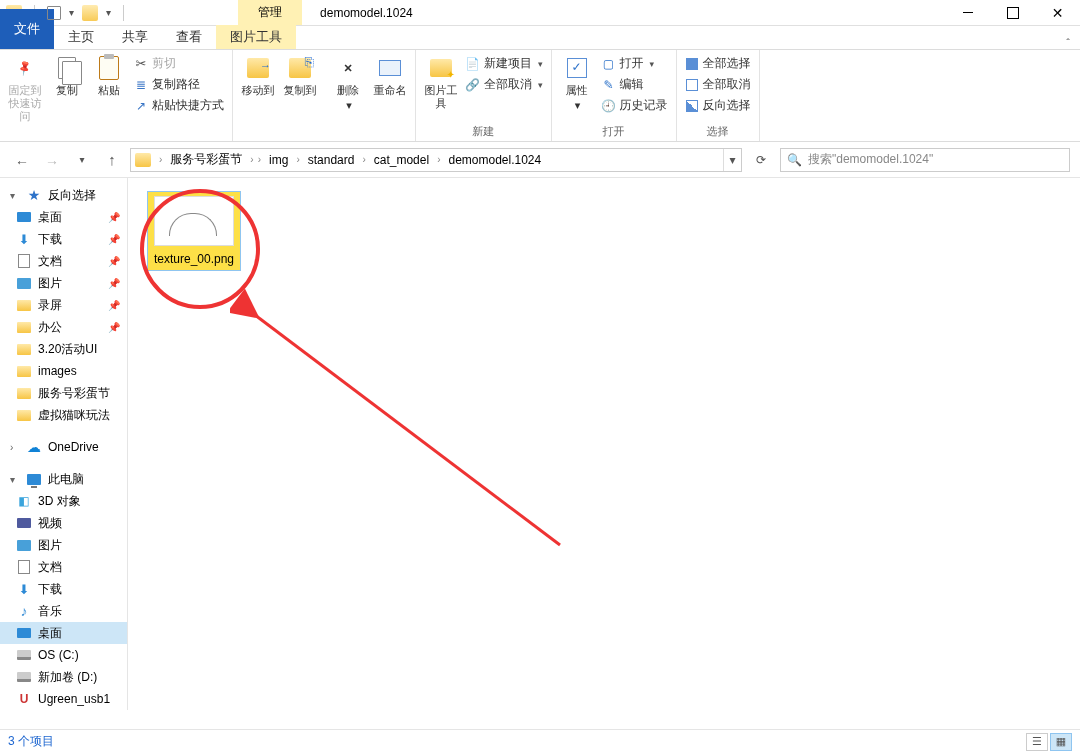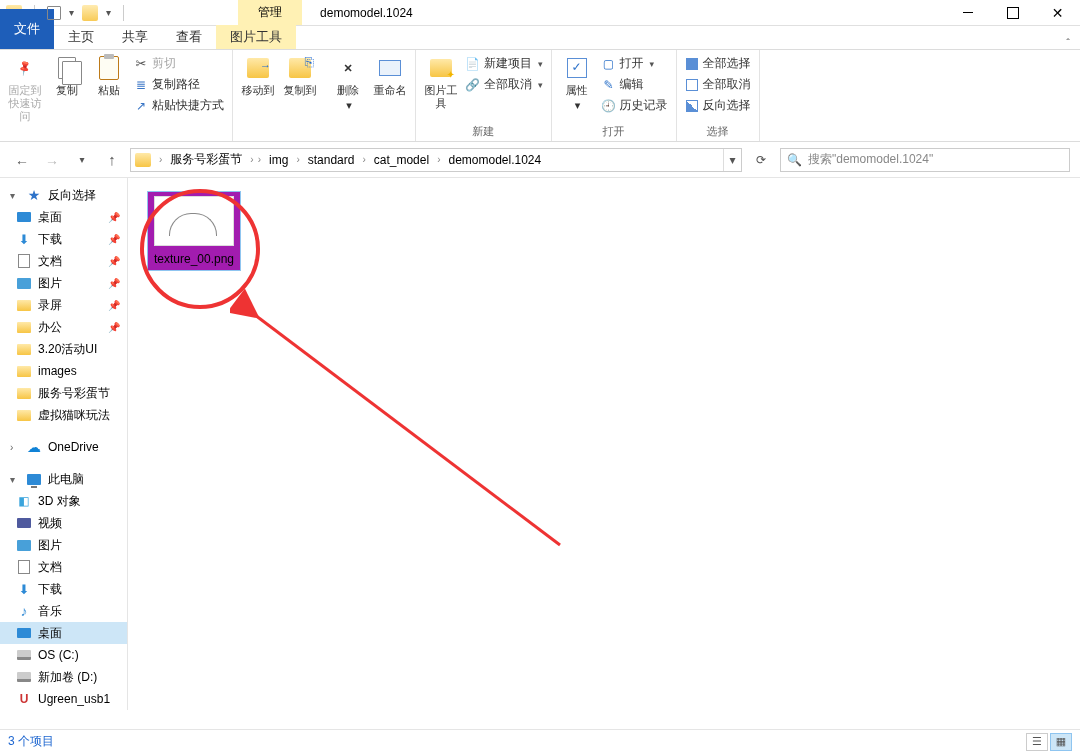--- a/index.html
+++ b/index.html
@@ -102,21 +102,21 @@
 .ico-vid{width:14px;height:10px;background:#4f5a9e;border-radius:1px;}
 .ico-mus{color:#3a8fd6;font-size:14px;}
 .ico-drive{width:14px;height:10px;background:#ccc;border-radius:1px;border-bottom:3px solid #888;}
 .ico-ug{color:#c33;font-size:12px;font-weight:bold;}
 .nav-hr { height:10px; }
 
 
 .file-pane { flex:1; position:relative; padding:10px; }
 .file-grid { display:flex; gap:18px; align-items:flex-start; padding-left:10px; padding-top:4px;}
 .file-item { width:92px; display:flex; flex-direction:column; align-items:center; gap:6px; padding:4px; }
-.file-item.selected { background:#a21caf; outline:1px solid #8fc5f0; }
+.file-item.selected { background:#fde047; outline:1px solid #8fc5f0; }
 .file-item .thumb { width:80px; height:50px; background:#fff; border:1px solid #ddd; display:flex; align-items:center; justify-content:center; font-size:10px; color:#555; overflow:hidden;}
 .file-item .fname { font-size:12px; text-align:center; word-break:break-all; line-height:14px;}
 .thumb.t0 { position:relative; }
 .thumb.t0::before{content:"";position:absolute;left:14px;top:16px;width:46px;height:22px;border:1px solid #888;border-bottom:none;border-radius:22px 22px 0 0;}
 .thumb.t1 { background:#1a0e18; }
 .thumb.t1::before{content:"";display:block;width:70px;height:2px;background:linear-gradient(90deg,#ff3fbf,#6a2bd9);margin-top:24px;margin-left:5px;box-shadow:0 0 6px #ff3fbf;}
 .thumb.t2 { position:relative;}
 .thumb.t2::before{content:"•";position:absolute;left:14px;top:10px;color:#aaa;font-size:14px;}
 .thumb.t2::after{content:"|";position:absolute;right:30px;top:18px;color:#000;font-size:12px;}
 

